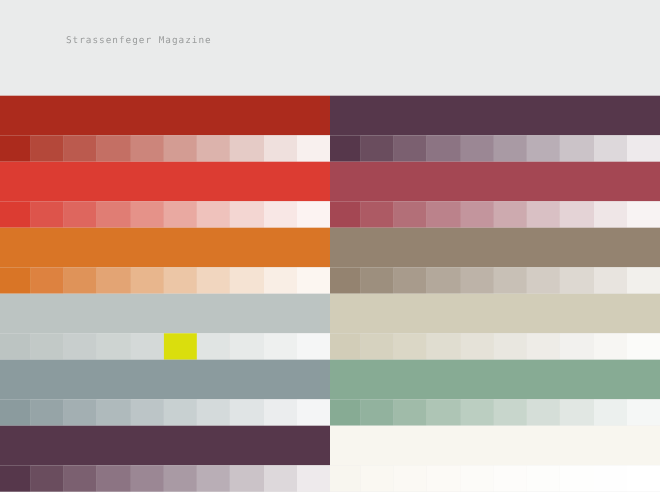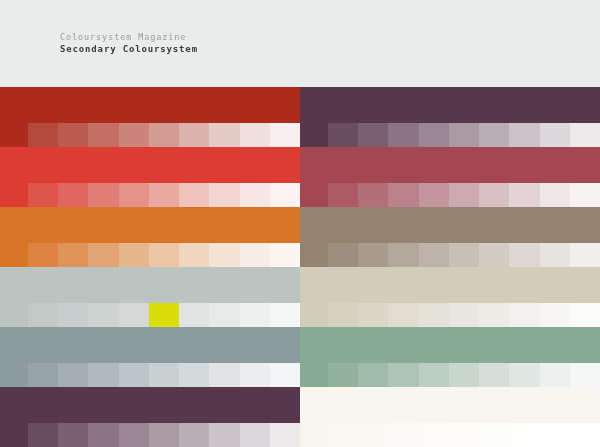--- a/index.html
+++ b/index.html
@@ -85,22 +85,21 @@
     flex: 1 1 0;
     min-width: 0;
   }
 </style>
 </head>
 <body style="background: rgb(234, 235, 235);">
 
 <div class="page">
 
   <div class="header">
-    <div class="brand-line">Coloursystem Magazine</div>
-    <div class="title-line">Secondary Coloursystem</div>
+    <div class="brand-line">Strassenfeger Magazine</div>
   </div>
 
   <div class="palette">
       <div class="palette-row">
         <div class="family" title="brick-red #ac2b1d">
           <div class="family-main" style="background: rgb(172, 43, 29);"></div>
           <div class="family-tints">
             <div class="tint-anchor" style="background: rgb(172, 43, 29);"></div>
             <div class="tint" title="#b4483a" style="background: rgb(180, 72, 58);"></div>
             <div class="tint" title="#bb5a4e" style="background: rgb(187, 90, 78);"></div>

